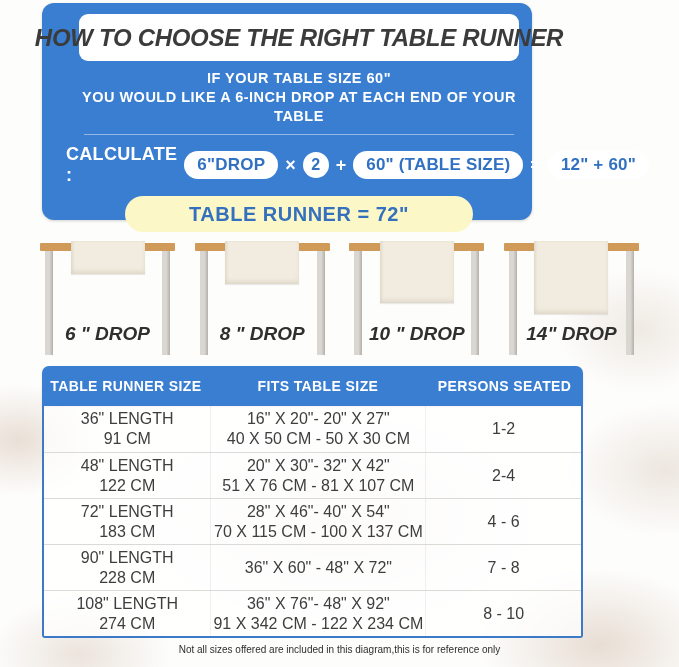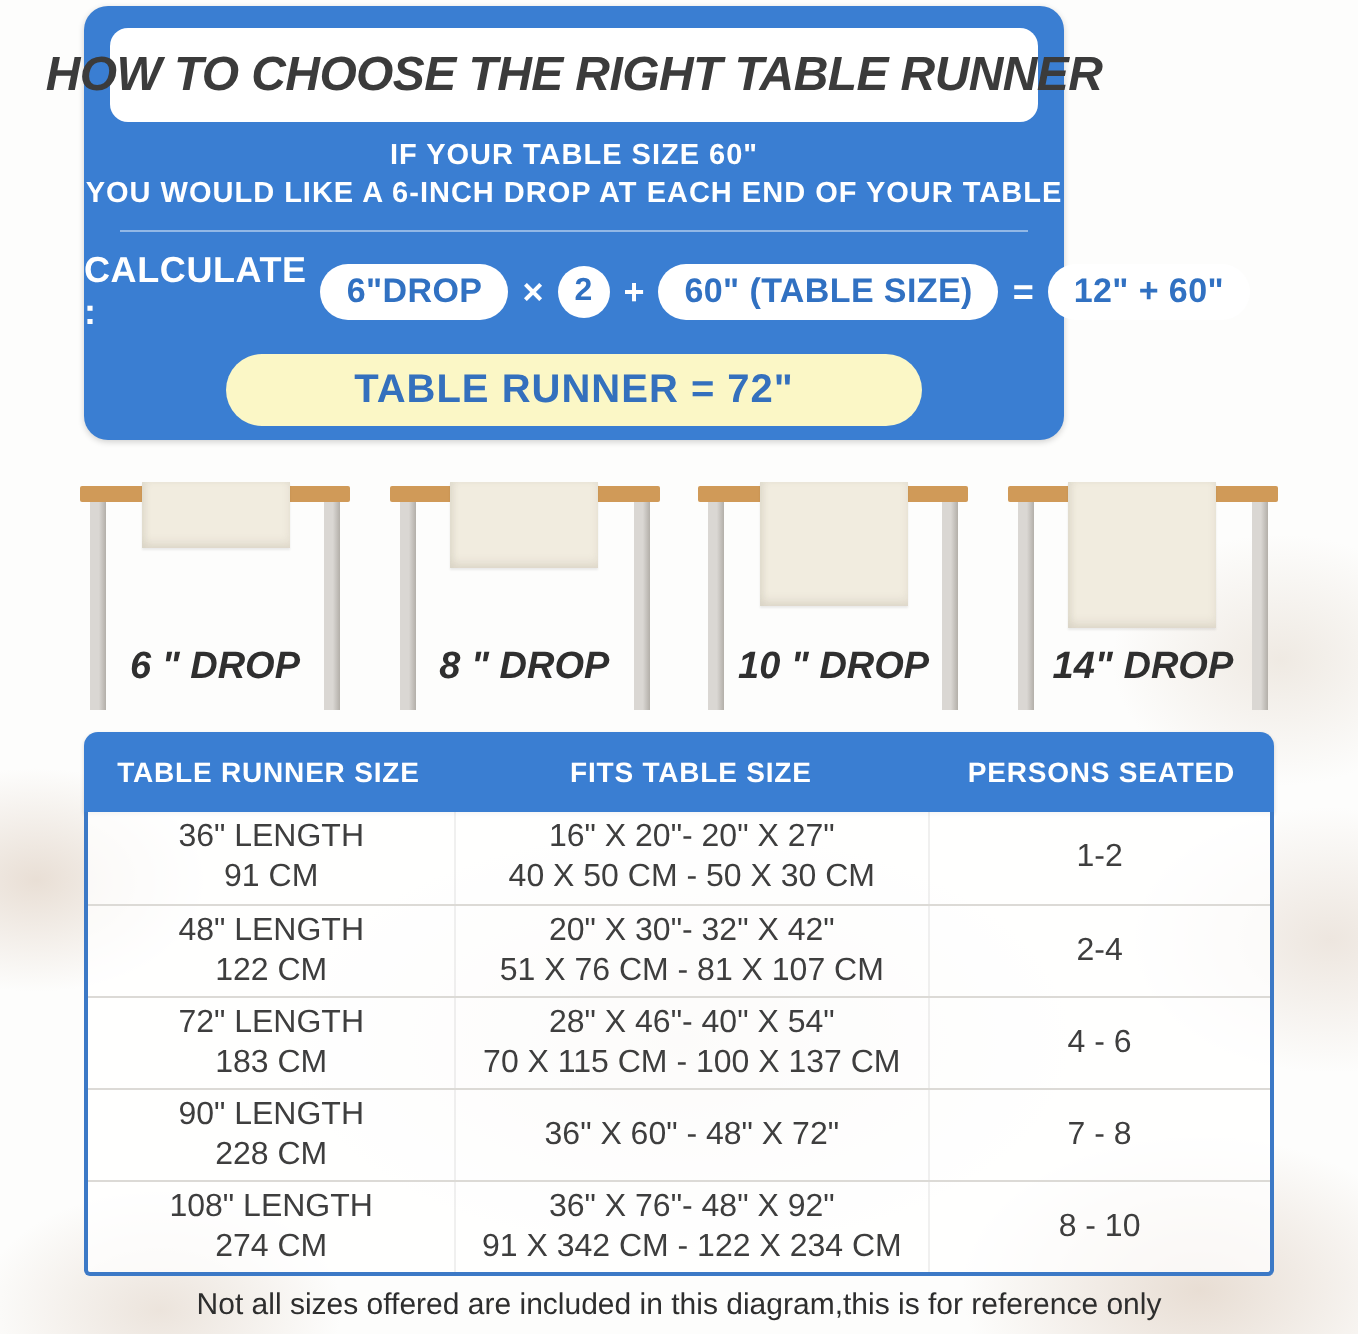--- a/index.html
+++ b/index.html
@@ -27,20 +27,21 @@
       #fdfdfc;
     position:relative;
   }
   .page{position:absolute;inset:0;}
 
   
   .panel{
     position:absolute;left:42px;top:3px;width:490px;height:217px;
     background:var(--panel-blue);border-radius:12px;
     box-shadow:0 1px 3px rgba(0,0,0,.18);
+    padding-left:24px;
   }
   .title-box{
     margin:11px 13px 0;height:47px;background:#fff;border-radius:9px;
     display:flex;align-items:center;justify-content:center;
   }
   .title-box h1{
     font-size:24px;font-weight:bold;font-style:italic;color:var(--title-dark);
     letter-spacing:-.3px;white-space:nowrap;
   }
   .intro{
@@ -89,21 +90,21 @@
     position:absolute;top:-2px;left:50%;transform:translateX(-50%);width:74px;
     background:var(--runner-cream);z-index:3;
     box-shadow:inset 0 -3px 4px rgba(120,110,90,.12), inset 2px 0 3px rgba(120,110,90,.08), 0 1px 1px rgba(0,0,0,.08);
   }
   .drop-label{
     position:absolute;top:80px;left:0;width:100%;text-align:center;z-index:4;
     font-weight:bold;font-style:italic;font-size:19px;color:#2f2f2f;white-space:nowrap;
   }
 
   
-  .size-table{position:absolute;left:42px;top:366px;width:595px;}
+  .size-table{position:absolute;left:42px;top:366px;width:541px;}
   .thead{
     height:40px;background:var(--panel-blue);border-radius:7px 7px 0 0;
     display:grid;grid-template-columns:31% 40% 29%;align-items:center;
     box-shadow:0 1px 2px rgba(0,0,0,.15);
   }
   .th{text-align:center;color:#fff;font-weight:bold;font-size:14px;letter-spacing:.4px;}
   .tbody{
     border:2px solid #3c79c6;border-top:none;border-radius:0 0 3px 3px;
     background:rgba(255,255,255,.74);
   }
@@ -113,21 +114,21 @@
   }
   .trow:first-child{border-top:none;}
   .cell{
     display:flex;flex-direction:column;justify-content:center;align-items:center;
     text-align:center;font-size:16px;color:var(--body-text);line-height:20px;
   }
   .cell + .cell{border-left:1px solid rgba(70,70,70,.08);}
 
   .footnote{
     position:absolute;top:644px;left:0;width:679px;text-align:center;
-    font-size:15px;color:#2e2e2e;
+    font-size:10px;color:#2e2e2e;
   }
 </style>
 </head>
 <body>
 
 <div class="page">
 
   <header class="panel">
     <div class="title-box">
       <h1>HOW TO CHOOSE THE RIGHT TABLE RUNNER</h1>

